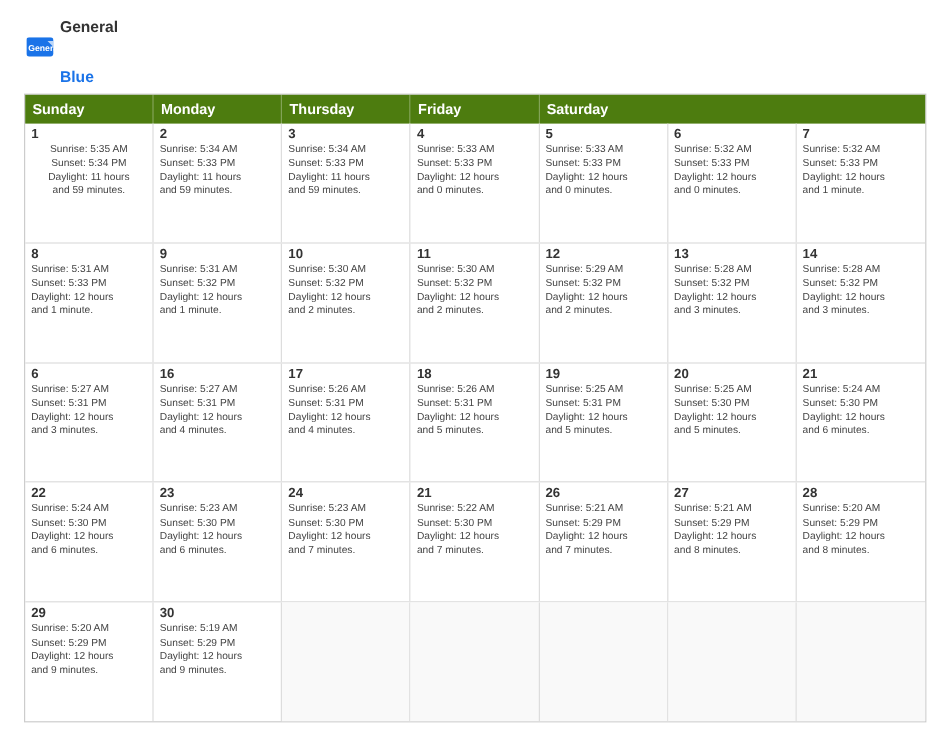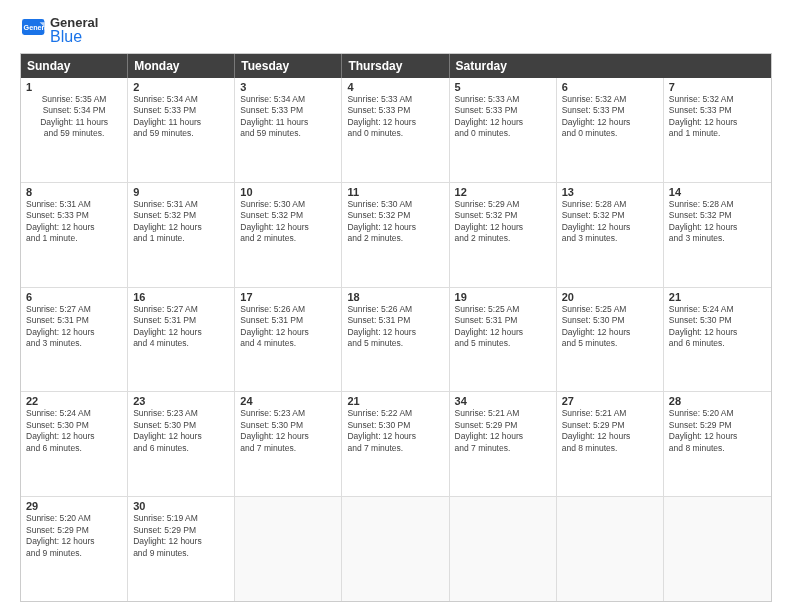--- a/index.html
+++ b/index.html
@@ -48,21 +48,21 @@
     }
     .calendar {
       flex: 1;
       display: flex;
       flex-direction: column;
       border: 1px solid #ccc;
     }
     .cal-header-row {
       display: grid;
       grid-template-columns: repeat(7, 1fr);
-      background: #404040;
+      background: #4d7c0f;
     }
     .cal-header-cell {
       color: #fff;
       font-size: 12px;
       font-weight: bold;
       padding: 5px 6px;
       text-align: left;
       border-right: 1px solid rgba(255,255,255,0.3);
     }
     .cal-header-cell:last-child { border-right: none; }
@@ -107,35 +107,35 @@
 <div class="page">
   <div class="header">
     <div class="logo">
       <svg class="logo-icon" viewBox="0 0 30 30">
         <rect x="0" y="0" width="28" height="20" rx="3" fill="#1a73e8"></rect>
         <polygon points="22,4 28,4 28,10" fill="#fff" opacity="0.7"></polygon>
         <text x="2" y="14" font-size="9" fill="#fff" font-family="Arial" font-weight="bold">General</text>
       </svg>
       <div style="margin-left:4px;">
         <div style="font-size:13px;font-weight:bold;color:#333;line-height:1;">General</div>
-        <div style="font-size:16px;font-weight:normal;color:#1a73e8;line-height:1;">Blue</div>
+        <div style="font-size:13px;font-weight:bold;color:#1a73e8;line-height:1;margin-top:28px;">Blue</div>
       </div>
     </div>
     <div class="title-block">
       <div class="month-year"></div>
       <div class="location"></div>
     </div>
   </div>
 
   <div class="calendar">
     <div class="cal-header-row">
     <div class="cal-header-cell">Sunday</div>
         <div class="cal-header-cell">Monday</div>
-        <div class="cal-header-cell">Tuesday</div>
         <div class="cal-header-cell">Thursday</div>
+        <div class="cal-header-cell">Friday</div>
         <div class="cal-header-cell">Saturday</div>
       </div>
     <div class="cal-body">
     <div class="cal-row">
           <div class="cal-cell">
             <div class="day-num">1</div>
             <div class="cell-text" style="white-space: pre-line; text-align: center;">Sunrise: 5:35 AM
 Sunset: 5:34 PM
 Daylight: 11 hours
 and 59 minutes.</div>
@@ -308,21 +308,21 @@
 and 7 minutes.</div>
           </div>
           <div class="cal-cell">
             <div class="day-num">21</div>
             <div class="cell-text" style="white-space: pre-line;">Sunrise: 5:22 AM
 Sunset: 5:30 PM
 Daylight: 12 hours
 and 7 minutes.</div>
           </div>
           <div class="cal-cell">
-            <div class="day-num">34</div>
+            <div class="day-num">26</div>
             <div class="cell-text" style="white-space: pre-line;">Sunrise: 5:21 AM
 Sunset: 5:29 PM
 Daylight: 12 hours
 and 7 minutes.</div>
           </div>
           <div class="cal-cell">
             <div class="day-num">27</div>
             <div class="cell-text" style="white-space: pre-line;">Sunrise: 5:21 AM
 Sunset: 5:29 PM
 Daylight: 12 hours

